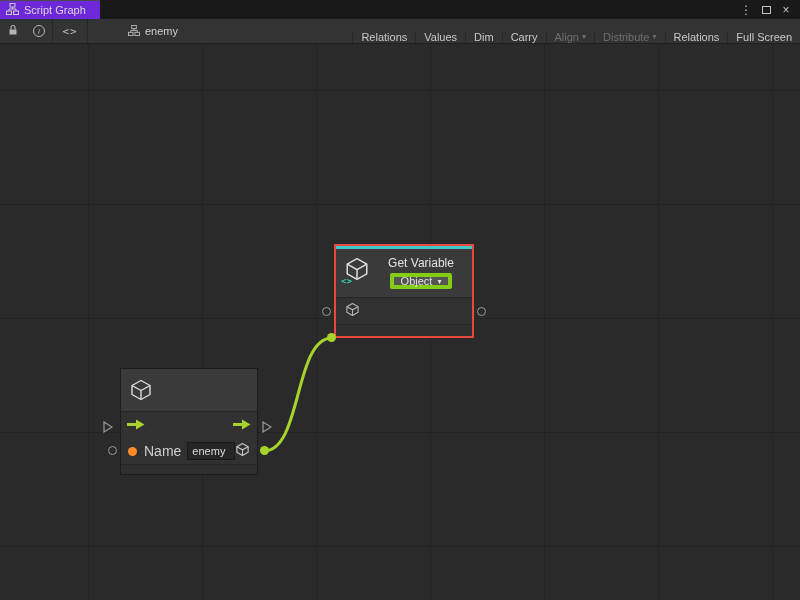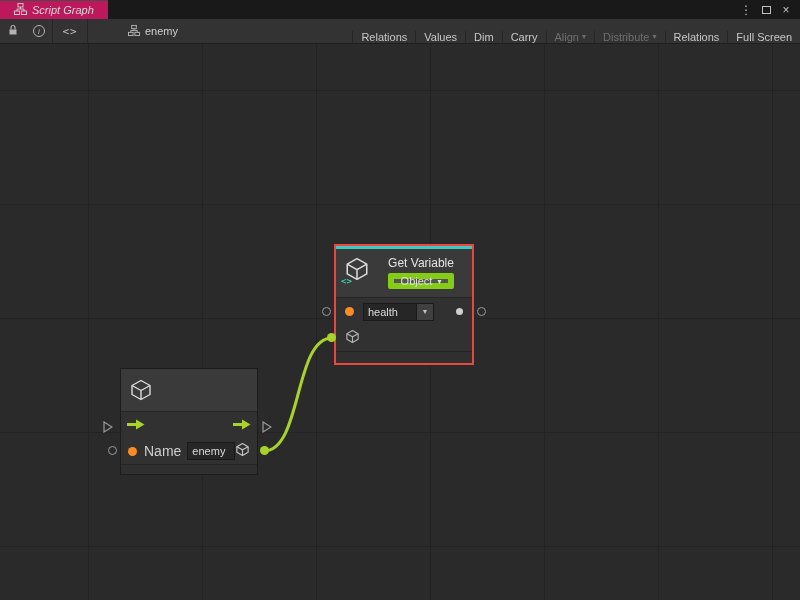--- a/index.html
+++ b/index.html
@@ -3,22 +3,22 @@
 <meta charset="utf-8">
 <style>
   * { margin:0; padding:0; box-sizing:border-box; }
   html,body { width:800px; height:600px; overflow:hidden; background:#191919;
               font-family:"Liberation Sans", sans-serif; }
   .window { position:relative; width:800px; height:600px; background:#2a2a2a; }
 
   
   .titlebar { position:absolute; top:0; left:0; right:0; height:19px; background:#191919;
               display:flex; align-items:stretch; }
-  .tab { display:flex; align-items:center; gap:5px; background:#be185d; padding:0 14px 0 14px;
-         border-top:1px solid #4b4b4b;font-style:italic; }
+  .tab { display:flex; align-items:center; gap:5px; background:#6d28d9; padding:0 14px 0 6px;
+         border-top:1px solid #4b4b4b; }
   .tab-label { font-size:11px; color:#d8d8d8; }
   .win-controls { margin-left:auto; display:flex; align-items:center; gap:4px; padding-right:6px; }
   .win-btn { width:16px; height:16px; display:flex; align-items:center; justify-content:center;
              color:#c0c0c0; font-size:12px; }
   .win-box { width:9px; height:8px; border:1px solid #c0c0c0; display:inline-block; }
 
   
   .toolbar { position:absolute; top:19px; left:0; right:0; height:25px; background:#333333;
              border-bottom:1px solid #1f1f1f; display:flex; align-items:stretch;
              font-size:11px; color:#c8c8c8; }
@@ -57,21 +57,21 @@
   .gv-header { height:48px; align-items:flex-start; }
   .cr-header { height:42px; }
   .hdr-col { flex:1; display:flex; flex-direction:column; align-items:center; }
   .cr-col { align-items:flex-start; }
   .node-title { font-size:12px; color:#e4e4e4; line-height:14px; white-space:nowrap; }
   .node-cat { font-size:10px; color:#b4b4b4; line-height:12px; white-space:nowrap; }
   .icon-wrap { position:relative; width:26px; height:26px; flex:0 0 auto; }
   .code-overlay { position:absolute; left:-3px; bottom:-4px; font-family:"DejaVu Sans Mono",monospace;
                   font-weight:bold; font-size:9px; color:#2fd6b5; background:transparent; }
   .dropdown-btn { margin-top:3px; display:inline-flex; align-items:center; gap:5px; height:16px;
-                  background:#545454; border:6px solid #84cc16; border-radius:2px; padding:0 7px;
+                  background:#545454; border:4px solid #84cc16; border-radius:2px; padding:0 7px;
                   font-size:11px; color:#e0e0e0; }
   .divider { height:1px; background:#252525; }
   .node-row { display:flex; align-items:center; padding:0 9px; }
   .gv-row1 { height:27px; } .gv-row2 { height:26px; }
   .cr-row1 { height:26px; justify-content:space-between; padding:0 6px; }
   .cr-row2 { height:26px; padding:0 7px; }
   .node-footer { height:12px; background:#2f2f2f; border-top:1px solid #252525; }
   .dot-orange { width:9px; height:9px; border-radius:50%; background:#ff8c25; flex:0 0 auto; }
   .dot-light { width:7px; height:7px; border-radius:50%; background:#d0d0d0; flex:0 0 auto; }
   .spacer { flex:1; }
@@ -196,29 +196,20 @@
         </span>
         <span class="hdr-col">
           <span class="node-title">Get Variable</span>
           <span class="dropdown-btn">
             <span>Object</span>
             <span class="dd-arrow">▾</span>
           </span>
         </span>
       </div>
       <div class="divider"></div>
-      <div class="node-row gv-row1">
-        <span class="dot-orange"></span>
-        <input class="node-input gv-input" value="health" style="">
-        <span class="combo-arrow">
-          <span>▼</span>
-        </span>
-        <span class="spacer"></span>
-        <span class="dot-light"></span>
-      </div>
       <div class="node-row gv-row2">
         <span>
           <svg viewBox="0 0 24 24" width="15" height="15">
             <path d="M12 2.5 L21 7.5 V16.5 L12 21.5 L3 16.5 V7.5 Z" fill="none" stroke="#b5b5b5" stroke-width="1.8" stroke-linejoin="round"></path>
             <path d="M3 7.5 L12 12.5 L21 7.5 M12 12.5 V21.5" fill="none" stroke="#b5b5b5" stroke-width="1.8"></path>
           </svg>
         </span>
       </div>
       <div class="node-footer"></div>
     </div>

